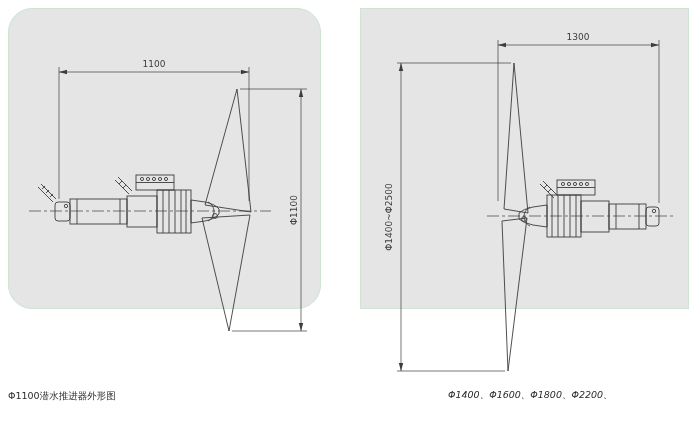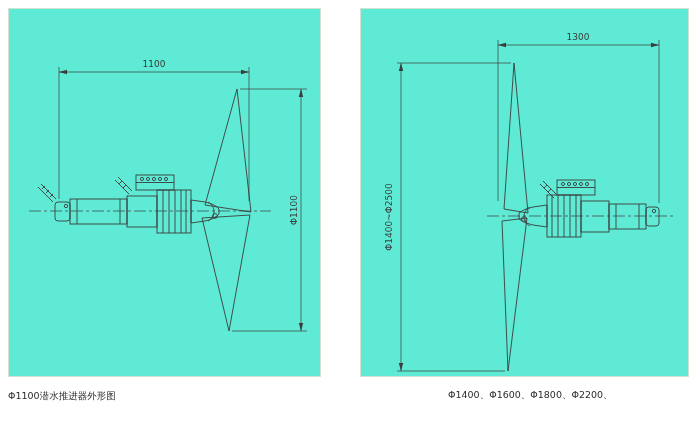--- a/index.html
+++ b/index.html
@@ -11,26 +11,26 @@
   #stage {
     position: relative;
     width: 697px;
     height: 430px;
     background: #ffffff;
     overflow: hidden;
   }
   .panel {
     position: absolute;
     top: 8px;
-    height: 369px;
-    background: #5eead4;
+    height: 301px;
+    background: #e5e5e5;
     border: 1px solid #cfe4d2;
     box-sizing: border-box;
   }
-  #panel-left  { left: 8px;   width: 313px; }
+  #panel-left  { left: 8px;   width: 313px; border-radius: 24px; }
   #panel-right { left: 360px; width: 329px; }
   svg { display: block; }
   svg text {
     font-family: "DejaVu Sans", "Liberation Sans", sans-serif;
     font-size: 9px;
     fill: #3c3c3c;
     stroke: none;
   }
   .caption {
     position: absolute;
@@ -42,20 +42,21 @@
   #caption-left {
     left: 8px;
     top: 390px;
     width: 313px;
     text-align: left;
   }
   #caption-right {
     left: 448px;
     top: 389px;
     text-align: right;
+    font-style: italic;
   }
 </style>
 </head>
 <body>
 
 <div id="stage">
 
   <div class="panel" id="panel-left">
     <svg width="311" height="367" viewBox="0 0 311 367">
       <g stroke="#3c3c3c" fill="none" stroke-width="0.9">

